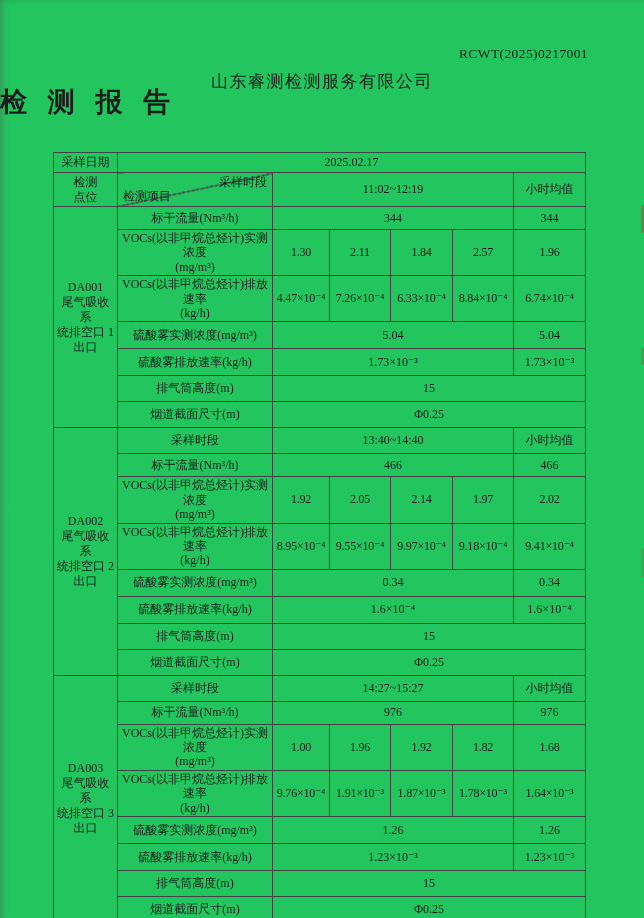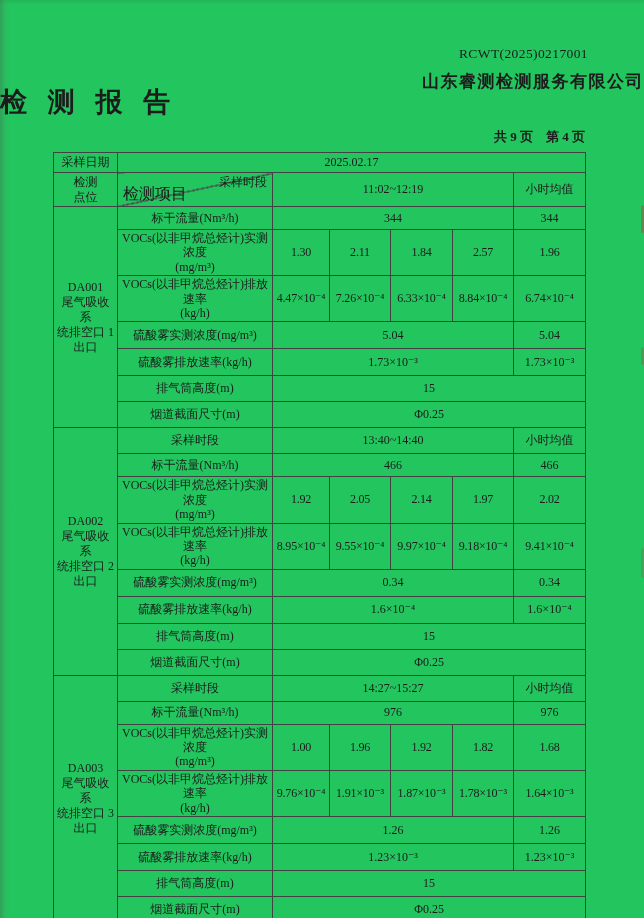--- a/index.html
+++ b/index.html
@@ -25,21 +25,21 @@
   .rm1{top:205px;height:28px;}
   .rm2{top:347px;height:18px;background:rgba(196,52,70,0.30);}
   .rm3{top:548px;height:30px;background:rgba(196,52,70,0.22);}
 
   .report-no{
     position:absolute;top:46px;right:56px;
     font-size:13.5px;letter-spacing:0.4px;
   }
   .company{
     position:absolute;top:70px;left:0;width:100%;
-    text-align:right;font-size:17px;font-weight:bold;letter-spacing:1.5px;
+    text-align:center;font-size:17px;font-weight:normal;letter-spacing:1.5px;
   }
   .title{
     position:absolute;top:84px;left:0;width:100%;
     font-size:27px;font-weight:bold;letter-spacing:7px;
   }
   .caption-row{
     position:absolute;top:128px;left:53px;width:532px;
     display:flex;align-items:flex-end;
   }
   .caption-row .spacer{flex:1;}
@@ -72,39 +72,38 @@
 
   td.corner{
     position:relative;padding:0;
     background:linear-gradient(to bottom right,
       rgba(0,0,0,0) calc(50% - 0.7px),
       #4a4a4a calc(50% - 0.7px),
       #4a4a4a calc(50% + 0.7px),
       rgba(0,0,0,0) calc(50% + 0.7px));
   }
   .corner .diag-top{position:absolute;top:2px;right:5px;font-size:12px;}
-  .corner .diag-bottom{position:absolute;bottom:2px;left:5px;font-size:16px;}
+  .corner .diag-bottom{position:absolute;bottom:2px;left:5px;font-size:12px;}
 </style>
 </head>
 <body>
 
 <div class="sheet">
   <div class="edge-left"></div>
   <div class="edge-top"></div>
   <div class="red-mark rm1"></div>
   <div class="red-mark rm2"></div>
   <div class="red-mark rm3"></div>
 
   <div class="report-no">RCWT(2025)0217001</div>
   <div class="company">山东睿测检测服务有限公司</div>
   <div class="title">检 测 报 告</div>
 
   <div class="caption-row">
     <div class="spacer"></div>
-    <div class="page-info">共 9 页　第 4 页</div>
   </div>
 
   <table class="t">
     <colgroup>
       <col style="width:64px">
         <col style="width:155px">
       <col style="width:57px">
         <col style="width:61px">
         <col style="width:62px">
         <col style="width:61px">

